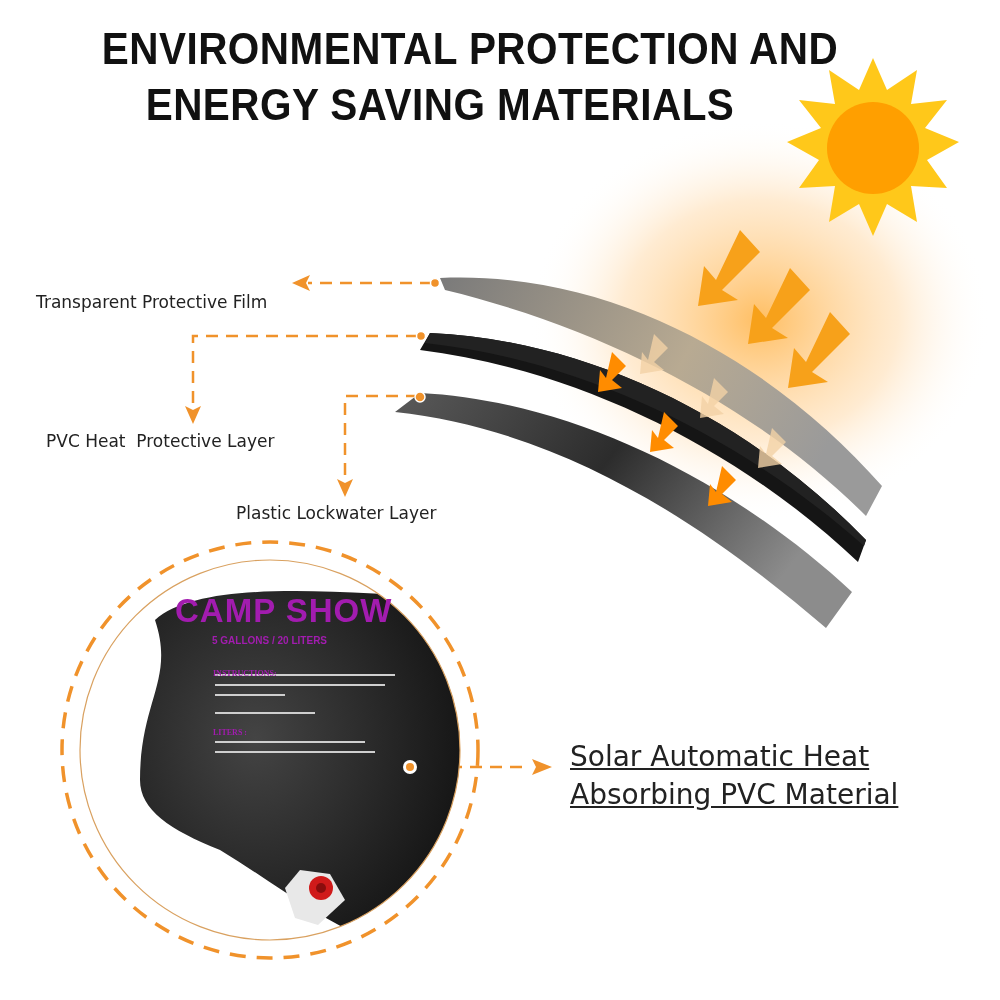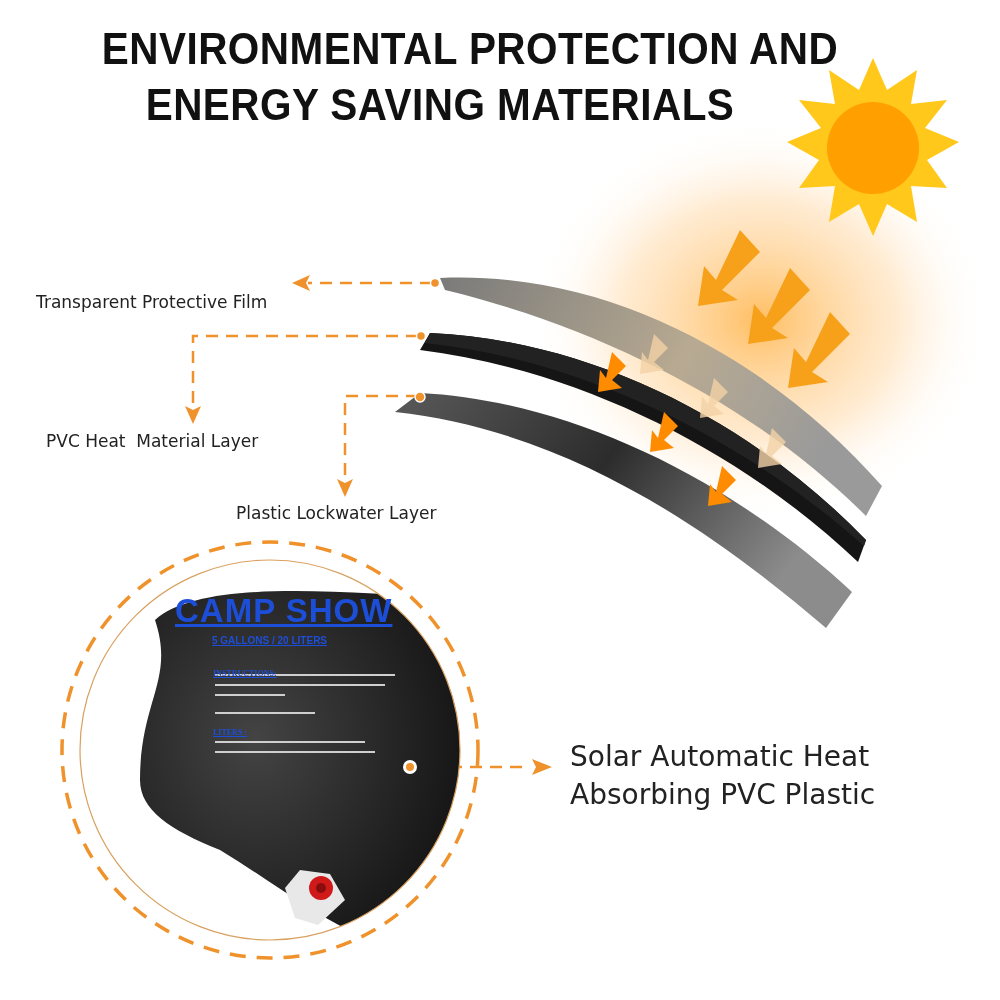--- a/index.html
+++ b/index.html
@@ -2,23 +2,23 @@
 <html><head>
 <meta charset="utf-8">
 <style>
   html,body{margin:0;padding:0;background:#fff;}
   body{width:1000px;height:1000px;position:relative;overflow:hidden;font-family:"Liberation Sans",sans-serif;}
   .title{position:absolute;left:0;width:1000px;text-align:center;font-family:"Liberation Sans",sans-serif;font-weight:bold;font-size:44px;color:#111;letter-spacing:0.5px;transform:scaleX(0.92);}
   .t1{top:24px;left:-30px;}
   .t2{top:80px;left:-60px;}
   .label{position:absolute;font-family:"DejaVu Sans",sans-serif;color:#222;white-space:nowrap;}
   .lbl-sm{font-size:17px;}
-  .lbl-lg{font-size:28px;line-height:38px;}
+  .lbl-lg{font-size:28px;line-height:38px;text-decoration:underline;}
   svg.scene{position:absolute;left:0;top:0;}
-  .bag-text{position:absolute;color:#1d4ed8;font-family:"Liberation Sans",sans-serif;white-space:nowrap;text-decoration:underline;}
+  .bag-text{position:absolute;color:#a21caf;font-family:"Liberation Sans",sans-serif;white-space:nowrap;}
 </style>
 </head>
 <body>
 
 <div class="title t1">ENVIRONMENTAL PROTECTION AND</div>
 <div class="title t2">ENERGY SAVING MATERIALS</div>
 
 <svg class="scene" width="1000" height="1000" viewBox="0 0 1000 1000">
   <defs>
     <radialGradient id="glow" cx="0.5" cy="0.5" r="0.5">
@@ -118,17 +118,17 @@
   </g>
   <circle cx="270" cy="750" r="190" fill="none" stroke="#d9a160" stroke-width="1.2"></circle>
 </svg>
 
 <div class="bag-text" style="left:175px;top:592px;font-size:33px;font-weight:bold;letter-spacing:1px;">CAMP SHOW</div>
 <div class="bag-text" style="left:212px;top:635px;font-size:10px;font-weight:bold;">5 GALLONS / 20 LITERS</div>
 <div class="bag-text" style="left:213px;top:661px;font-size:8px;font-weight:bold;font-family:'Liberation Serif',serif;margin-top:8px;">INSTRUCTIONS:</div>
 <div class="bag-text" style="left:213px;top:728px;font-size:8px;font-weight:bold;font-family:'Liberation Serif',serif;">LITERS :</div>
 
 <div class="label lbl-sm" style="left:36px;top:272px;margin-top:20px;">Transparent Protective Film</div>
-<div class="label lbl-sm" style="left:46px;top:431px;white-space:pre;">PVC Heat  Material Layer</div>
+<div class="label lbl-sm" style="left:46px;top:431px;white-space:pre;">PVC Heat  Protective Layer</div>
 <div class="label lbl-sm" style="left:236px;top:503px;">Plastic Lockwater Layer</div>
 
 <div class="label lbl-lg" style="left:570px;top:738px;">Solar Automatic Heat</div>
-<div class="label lbl-lg" style="left:570px;top:776px;">Absorbing PVC Plastic</div>
+<div class="label lbl-lg" style="left:570px;top:776px;">Absorbing PVC Material</div>
 
 </body></html>

